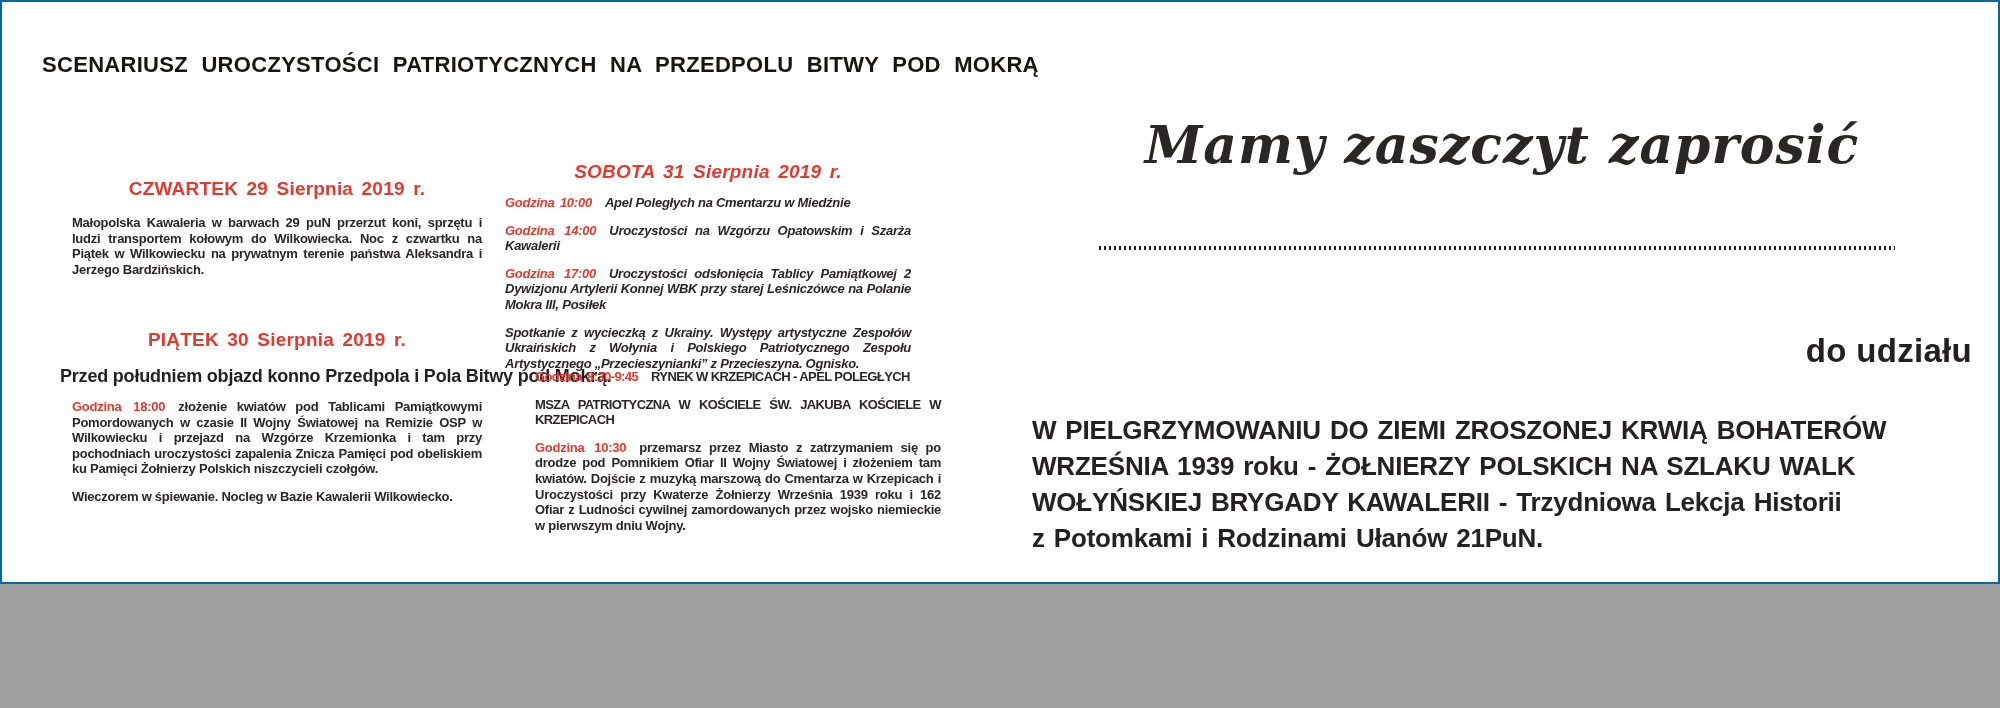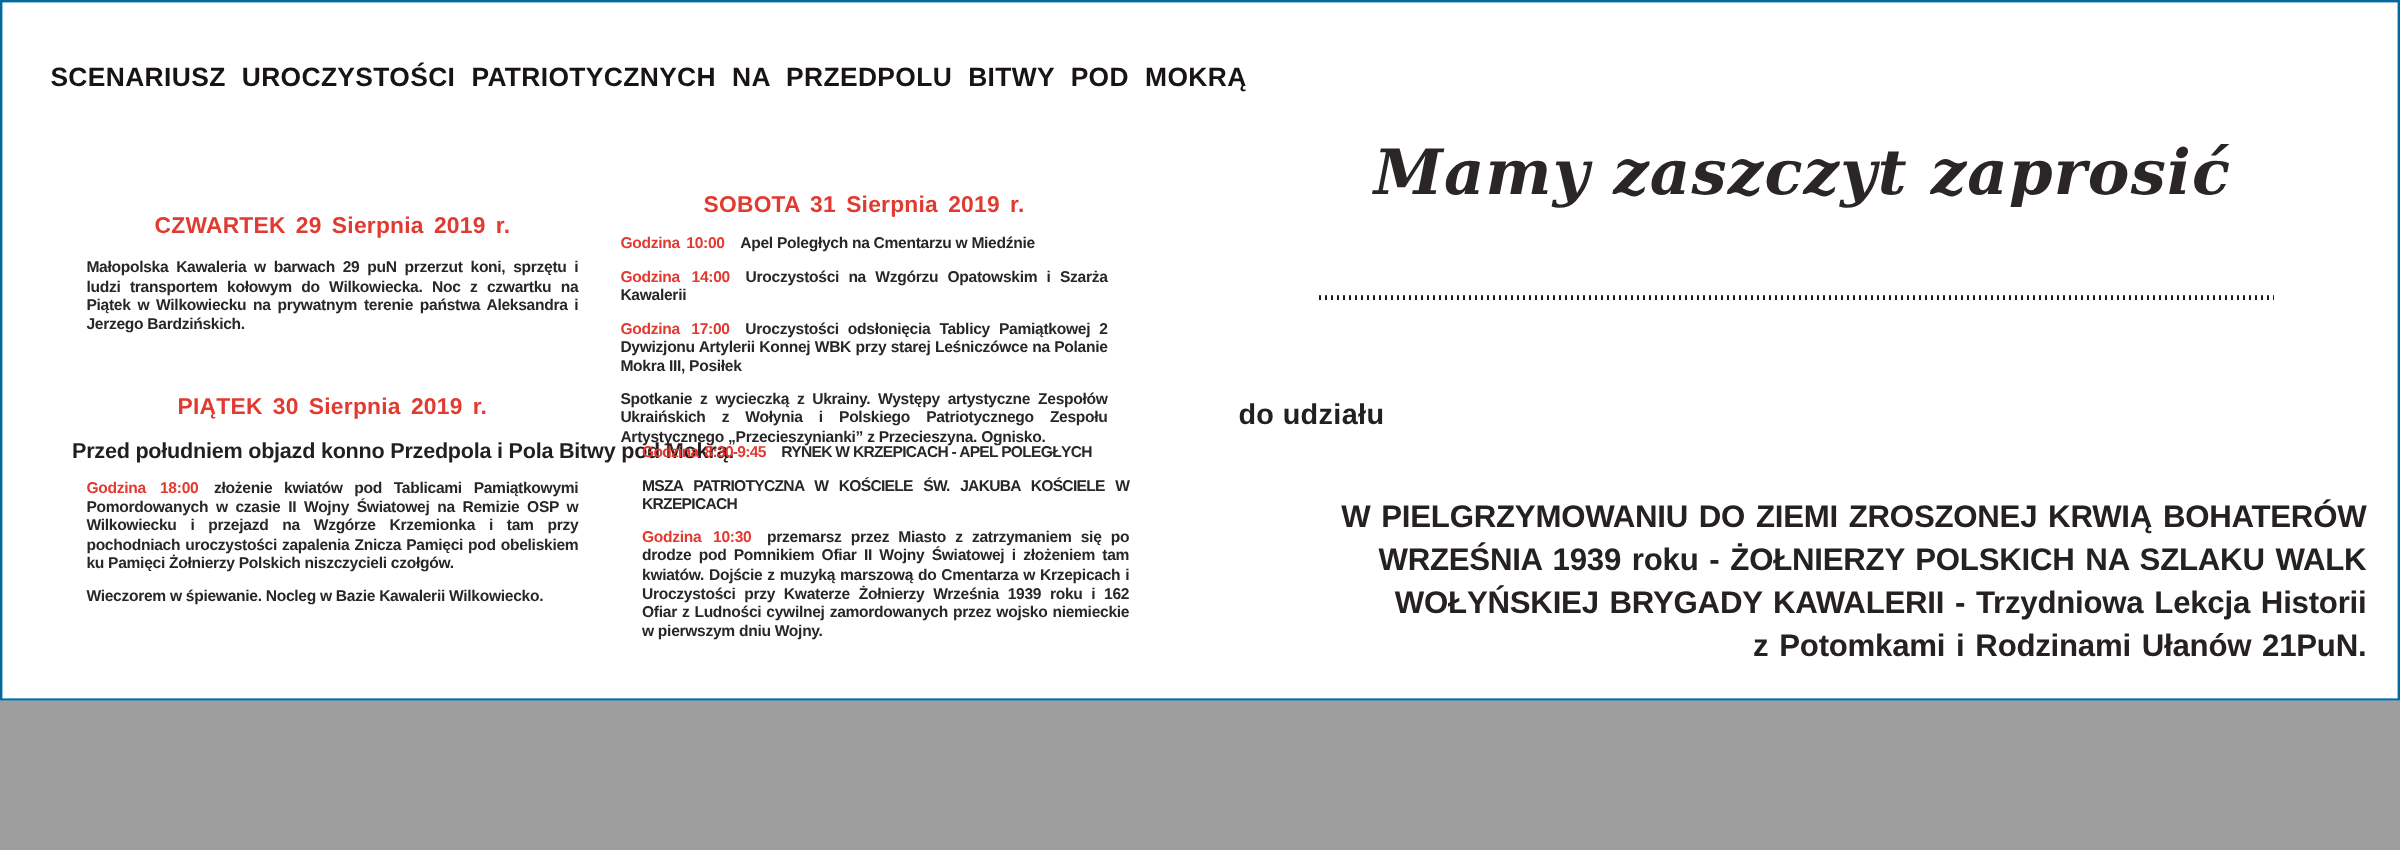--- a/index.html
+++ b/index.html
@@ -25,21 +25,21 @@
     font-weight: bold;
     letter-spacing: 0.3px;
     word-spacing: 7px;
     color: #171413;
     white-space: nowrap;
   }
 
   .day { position: absolute; }
   .day-czwartek  { left: 58px;  top: 176px; width: 434px; }
   .day-piatek    { left: 58px;  top: 327px; width: 434px; }
-  .day-sobota    { left: 503px; top: 159px; width: 430px; }
+  .day-sobota    { left: 491px; top: 159px; width: 430px; font-style: italic; }
   .day-niedziela { left: 521px; top: 355px; width: 430px; }
 
   .day-heading {
     margin: 0 0 15px 0;
     text-align: center;
     color: var(--accent, #e13a30);
     font-size: 19px;
     font-weight: bold;
     word-spacing: 3px;
     letter-spacing: 0.2px;
@@ -93,31 +93,31 @@
   .dotted-rule {
     position: absolute;
     left: 67px; top: 244px;
     width: 796px; height: 4px;
     background: repeating-linear-gradient(90deg, #1e1b1b 0 2px, transparent 2px 5px);
   }
 
   .subheading {
     position: absolute;
     left: 0; top: 330px; width: 100%;
-    text-align: left;
-    font-size: 24px;
+    text-align: right;
+    font-size: 33px;
     font-weight: bold;
     letter-spacing: 0.3px;
     color: #242021;
   }
 
   .invite-body {
     position: absolute;
     left: 0; top: 410px; width: 100%;
-    text-align: right;
+    text-align: left;
     font-size: 26px;
     font-weight: bold;
     line-height: 36px;
     letter-spacing: -0.2px;
     word-spacing: 2px;
     color: #252122;
   }
   .invite-line { white-space: nowrap; }
 </style>
 </head>

